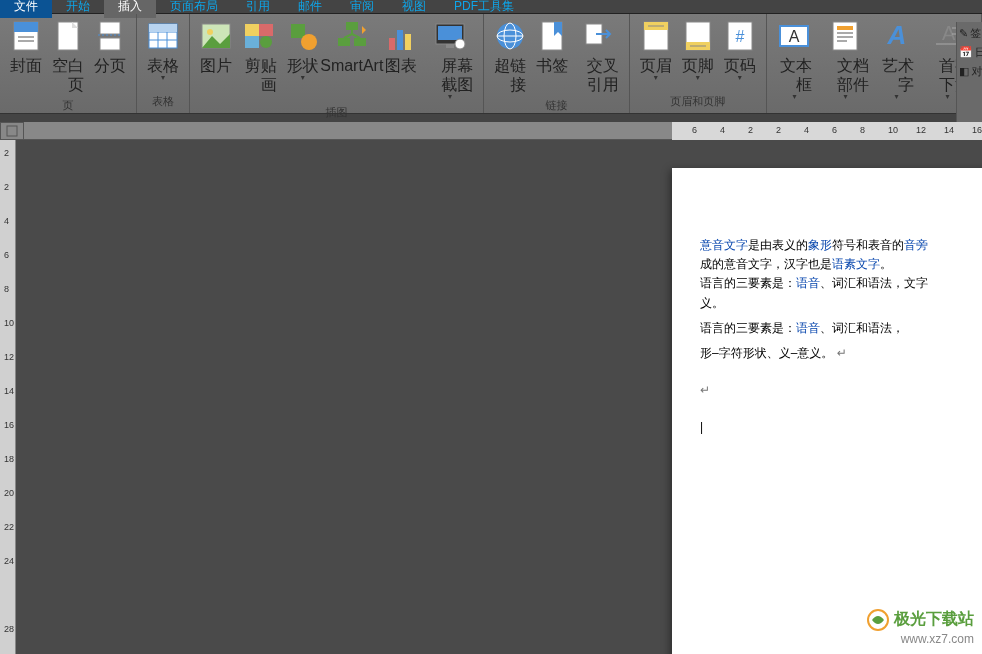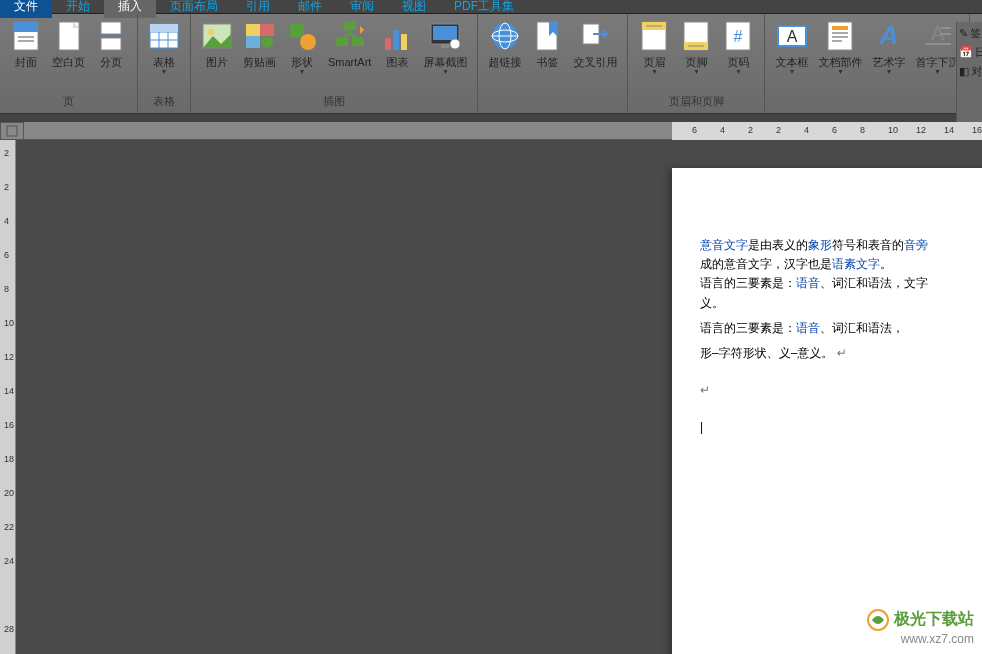--- a/index.html
+++ b/index.html
@@ -8,21 +8,21 @@
 .menu-bar { background: #444444; height: 14px; display: flex; align-items: center; border-bottom: 1px solid #222; }
 .menu-tab { padding: 3px 14px; font-size: 12px; color: #0ea5e9; cursor: pointer; height: 22px; display: flex; align-items: center; }
 .menu-tab.file { background: #0b5394; color: #fff; }
 .menu-tab.active { background: #666666; color: #fff; }
 
 .ribbon { background: linear-gradient(#7a7a7a, #6a6a6a); height: 100px; display: flex; border-bottom: 1px solid #333; }
 .ribbon-group { border-right: 1px solid #555; display: flex; flex-direction: column; padding: 4px 6px 2px 6px; }
 .ribbon-buttons { display: flex; flex: 1; gap: 2px; align-items: flex-start; }
 .ribbon-btn { display: flex; flex-direction: column; align-items: center; justify-content: flex-start; padding: 2px 4px; cursor: pointer; min-width: 40px; }
 .ribbon-icon { width: 32px; height: 32px; margin-bottom: 4px; display: flex; align-items: center; justify-content: center; }
-.ribbon-label { font-size: 11px; color: #222; text-align: right; line-height: 1.2; }
+.ribbon-label { font-size: 16px; color: #222; text-align: right; line-height: 1.2; }
 .group-label { font-size: 11px; color: #333; text-align: center; padding: 2px 0; }
 .dropdown-arrow { font-size: 8px; color: #333; margin-top: -2px; }
 
 .side-panel { position: absolute; right: 0; top: 22px; width: 26px; height: 100px; background: #6a6a6a; border-left: 1px solid #555; display: flex; flex-direction: column; padding: 4px 2px; gap: 4px; }
 .side-item { font-size: 11px; color: #222; display: flex; align-items: center; gap: 2px; }
 
 .ruler-corner { position: absolute; left: 0; top: 122px; width: 24px; height: 18px; background: #888; border: 1px solid #555; display: flex; align-items: center; justify-content: center; }
 .ruler-h { position: absolute; left: 24px; right: 0; top: 122px; height: 18px; background: #888; border-bottom: 1px solid #555; }
 .ruler-h-inner { position: absolute; left: 648px; right: 0; height: 18px; background: #d8d8d8; }
 .ruler-tick { position: absolute; top: 3px; font-size: 9px; color: #333; }
@@ -208,20 +208,21 @@
         <div class="ribbon-btn">
           <div class="ribbon-icon">
             <svg width="32" height="32" viewBox="0 0 32 32">
               <rect x="4" y="4" width="16" height="20" fill="#fff" stroke="#888"></rect>
               <path d="M14 14 L28 14 M24 10 L28 14 L24 18" stroke="#4a90d9" fill="none" stroke-width="2"></path>
             </svg>
           </div>
           <div class="ribbon-label">交叉引用</div>
         </div>
       </div>
+      <div class="group-label">链接</div>
     </div>
     <div class="ribbon-group">
       <div class="ribbon-buttons">
         <div class="ribbon-btn">
           <div class="ribbon-icon">
             <svg width="32" height="32" viewBox="0 0 32 32">
               <rect x="4" y="2" width="24" height="28" fill="#fff" stroke="#888"></rect>
               <rect x="4" y="2" width="24" height="8" fill="#f0d060"></rect>
               <line x1="8" y1="6" x2="24" y2="6" stroke="#888"></line>
             </svg>

